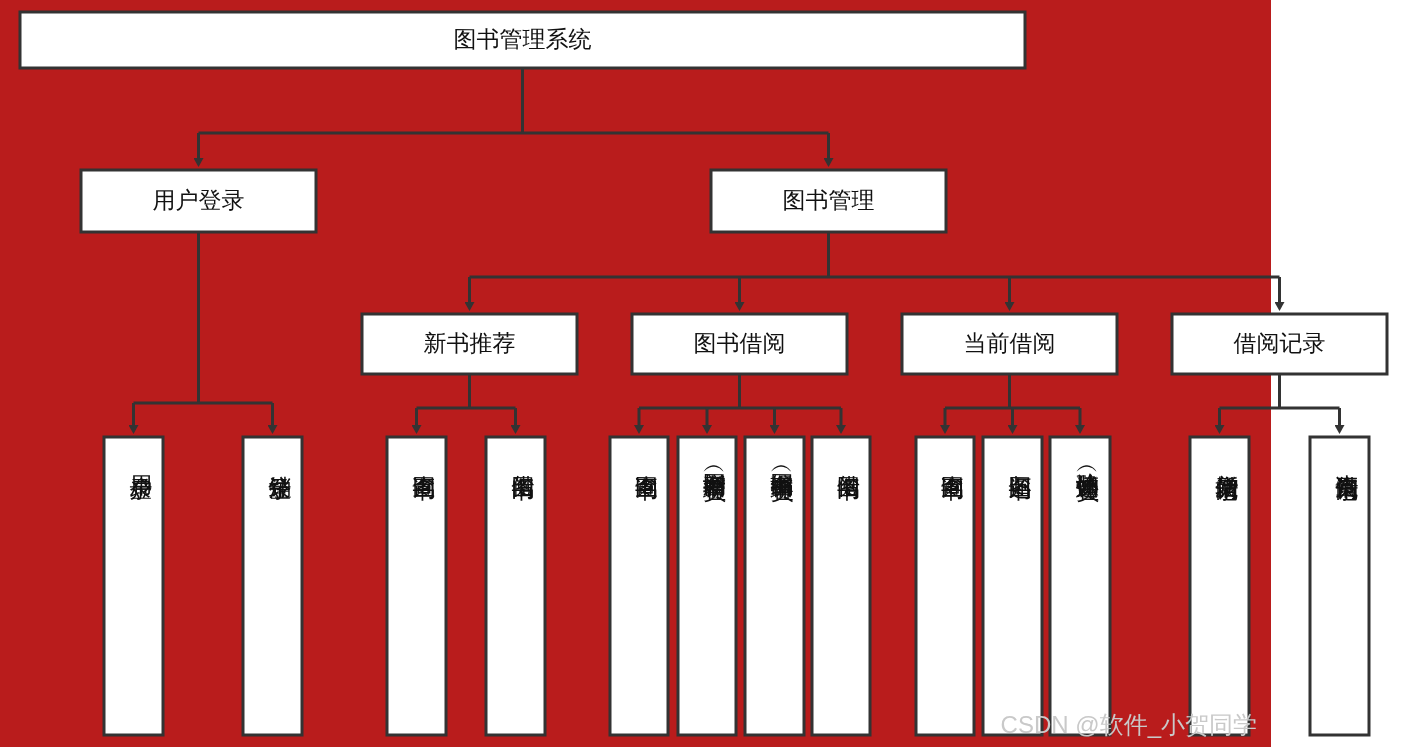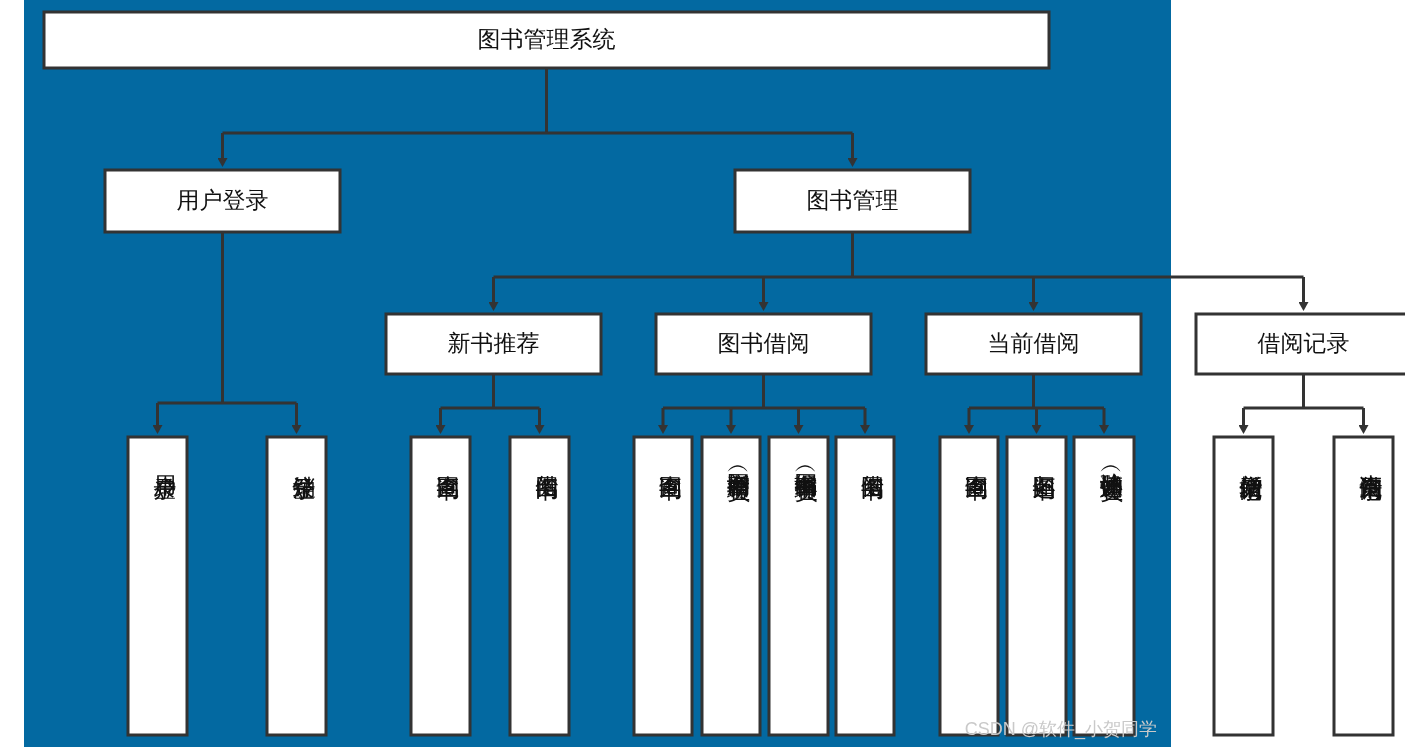--- a/index.html
+++ b/index.html
@@ -1,21 +1,21 @@
 <!DOCTYPE html>
 <html><head>
 <meta charset="utf-8">
 <style>
   html,body{margin:0;padding:0;background:#ffffff;}
   body{
     width:1405px;height:747px;
     font-family:"Liberation Sans","DejaVu Sans",sans-serif;
     overflow:hidden;
   }
-  #diagram-root{position:relative;width:1147px;height:747px;background:#0369a1;margin-left:24px;}
+  #diagram-root{position:relative;width:1271px;height:747px;background:#b91c1c;}
   svg#flow{position:absolute;left:0;top:0;width:1405px;height:747px;}
   .node-rect{fill:#ffffff;stroke:#333333;stroke-width:3;}
   .link{stroke:#333333;stroke-width:3;fill:none;}
   .node-label{
     fill:#111111;
     font-family:"Liberation Sans","DejaVu Sans",sans-serif;
     font-size:23px;
     text-anchor:middle;
     dominant-baseline:middle;
   }
@@ -24,21 +24,21 @@
     font-family:"Liberation Sans","DejaVu Sans",sans-serif;
     font-size:23px;
     text-anchor:middle;
     writing-mode:vertical-rl;
     letter-spacing:1px;
   }
   .watermark{
     position:absolute;
     right:14px;bottom:6px;
     color:#c9c9c9;
-    font-size:18px;
+    font-size:24px;
     font-family:"Liberation Sans","DejaVu Sans",sans-serif;
     white-space:nowrap;
     user-select:none;
   }
 </style>
 </head>
 <body>
 
 <div id="diagram-root">
   <svg id="flow" viewBox="0 0 1405 747" xmlns="http://www.w3.org/2000/svg">

